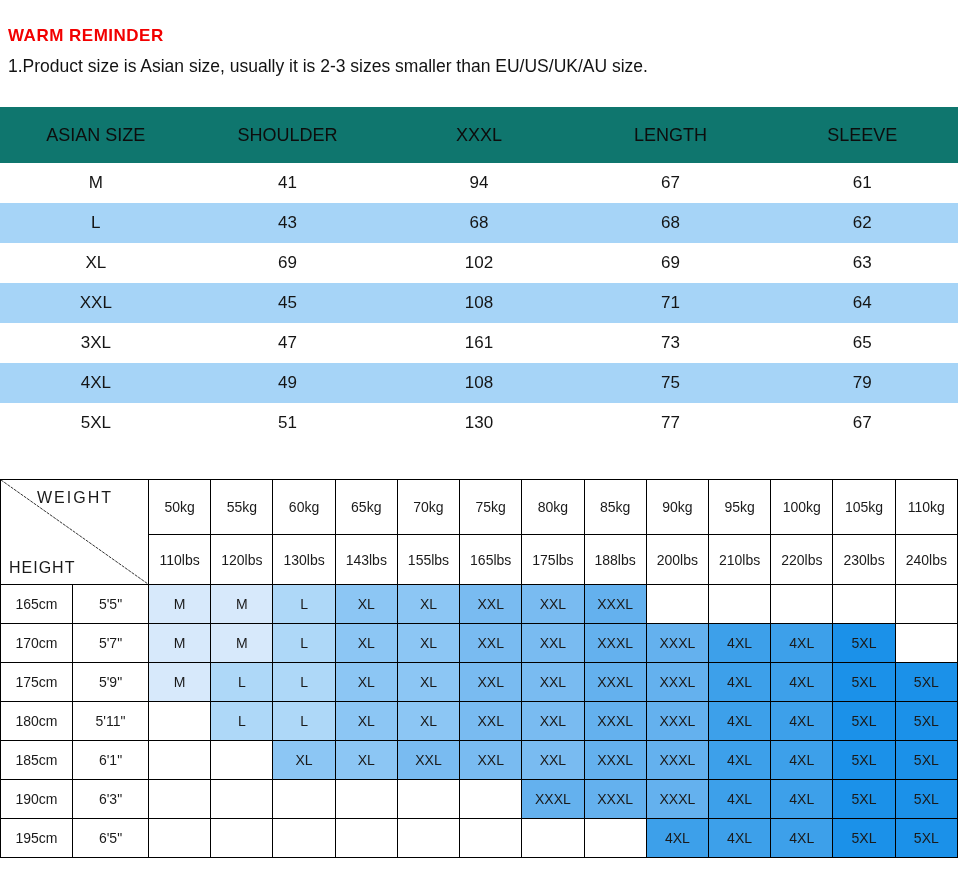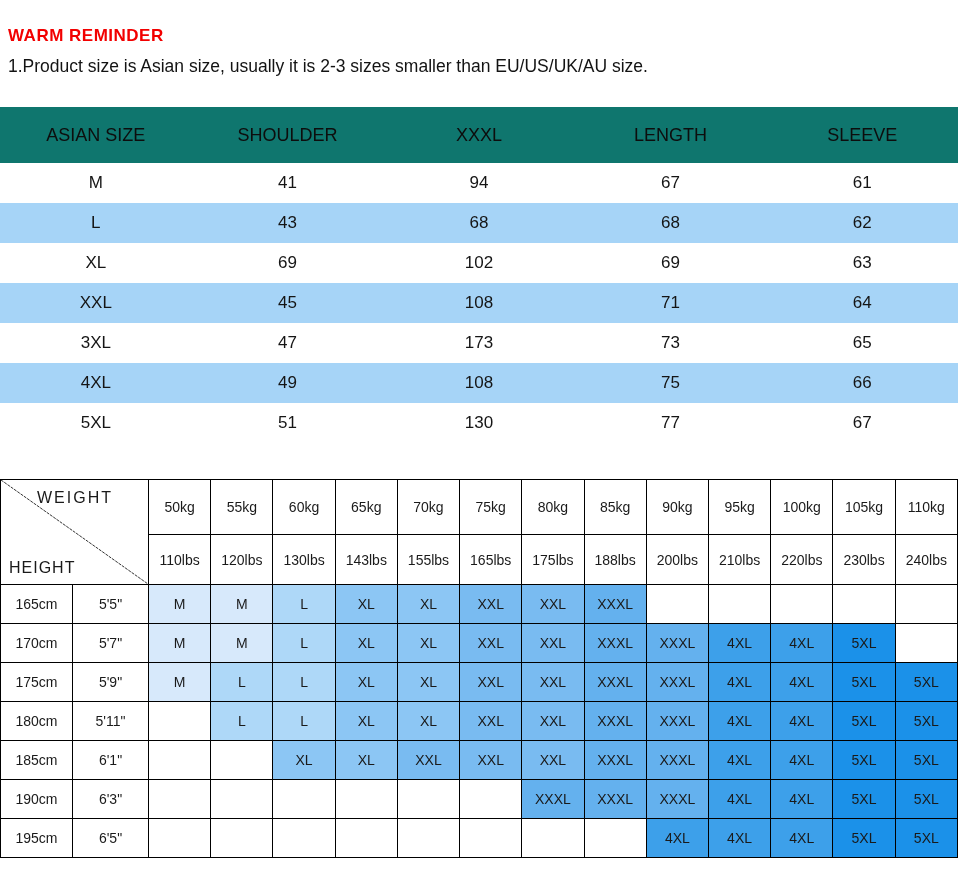--- a/index.html
+++ b/index.html
@@ -87,30 +87,30 @@
       <tr style="background: rgb(166, 212, 247);">
         <td>XXL</td>
         <td>45</td>
         <td>108</td>
         <td>71</td>
         <td>64</td>
       </tr>
       <tr>
         <td>3XL</td>
         <td>47</td>
-        <td>173</td>
+        <td>161</td>
         <td>73</td>
         <td>65</td>
       </tr>
       <tr style="background: rgb(166, 212, 247);">
         <td>4XL</td>
         <td>49</td>
         <td>108</td>
         <td>75</td>
-        <td>66</td>
+        <td>79</td>
       </tr>
       <tr>
         <td>5XL</td>
         <td>51</td>
         <td>130</td>
         <td>77</td>
         <td>67</td>
       </tr>
     </tbody>
 </table>

